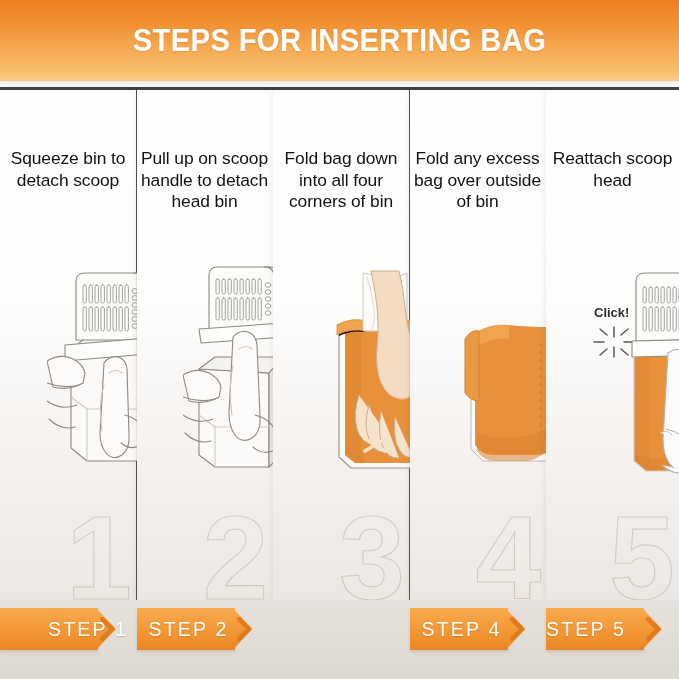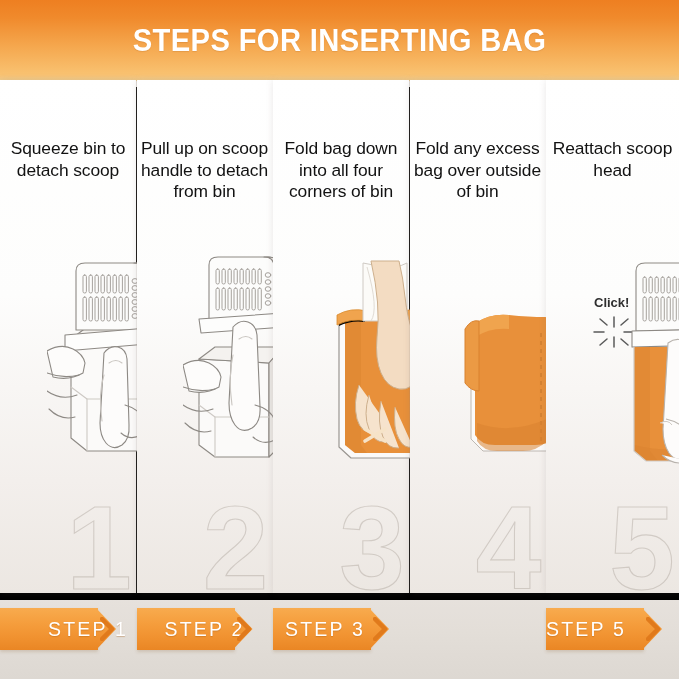--- a/index.html
+++ b/index.html
@@ -1,21 +1,21 @@
 <!DOCTYPE html>
 <html><head>
 <meta charset="utf-8">
 <style>
   html,body{margin:0;padding:0;}
   body{
     width:679px;height:679px;overflow:hidden;
     font-family:"Liberation Sans","DejaVu Sans",sans-serif;
     background:#e9e5e1;
   }
-  #poster{position:relative;width:679px;height:679px;overflow:hidden;background:#000000;}
+  #poster{position:relative;width:679px;height:679px;overflow:hidden;background:#404040;}
 
   
   .header{
     position:absolute;left:0;top:0;width:679px;height:81px;
     background:linear-gradient(180deg,#ee7f21 0%,#f08a2c 22%,#f5a84f 58%,#f9c271 92%,#f2cd8e 100%);
     overflow:hidden;
   }
   .header-title{
     position:absolute;left:0;top:0;width:679px;height:81px;
     display:flex;align-items:center;justify-content:center;
@@ -24,21 +24,21 @@
     font-weight:bold;font-size:31px;letter-spacing:.4px;
     transform:scaleX(.94);
     text-shadow:0 1px 1px rgba(150,80,10,.18);
   }
   .header-under{
     position:absolute;left:0;top:81px;width:679px;height:6px;
     background:linear-gradient(180deg,#efe9e3 0%,#fbfbfa 100%);
   }
 
   
-  .cols{position:absolute;left:0;top:80px;width:679px;height:513px;}
+  .cols{position:absolute;left:0;top:90px;width:679px;height:513px;}
   .col{
     position:absolute;top:0;width:136px;height:513px;
     background:linear-gradient(180deg,#ffffff 0%,#fdfdfc 42%,#f3efec 78%,#ece7e2 100%);
     box-shadow:0 0 7px rgba(120,108,98,.16);
   }
   .col.c0{left:0;}
   .col.c1{left:136.5px;}
   .col.c2{left:273px;}
   .col.c3{left:409.5px;text-decoration:underline;}
   .col.c4{left:546px;width:133px;}
@@ -164,21 +164,21 @@
             <path d="M0 118 q16 6 32 2"></path>
             <path d="M0 136 q14 10 30 4"></path>
             <path d="M2 154 q12 12 26 8"></path>
           </g>
         </svg>
       </div>
     </div>
     <div class="seam" style="left:136px;"></div>
 
     <div class="col c1">
-      <div class="caption">Pull up on scoop handle to detach from bin</div>
+      <div class="caption">Pull up on scoop handle to detach head bin</div>
       <div class="ghost">2</div>
       <div class="art">
         <svg width="132" height="262" viewBox="0 0 132 262">
           <g fill="none" stroke="#8d8984" stroke-width="1.1" stroke-linejoin="round" stroke-linecap="round">
 
             <path d="M16 104 L16 190 L32 202 L86 202 L86 108 Z" fill="#fbfaf9"></path>
             <path d="M16 104 L32 92 L100 92 L86 108 Z" fill="#f4f2ef"></path>
             <path d="M86 108 L100 92 L100 188 L86 202 Z" fill="#eae7e3"></path>
             <path d="M16 150 L32 162 L86 162" stroke="#cdc9c4"></path>
             <path d="M32 162 L32 202" stroke="#cdc9c4"></path>
@@ -381,39 +381,39 @@
       <div class="chev" style="left:100px;">
         <svg width="15" height="24" viewBox="0 0 15 24">
             <path d="M2 2 L12 12 L2 22" fill="none" stroke="#e07a1c" stroke-width="4.5" stroke-linecap="round" stroke-linejoin="round"></path>
           </svg>
       </div>
     </div>
 
     <div class="step" style="left:136.5px;width:118px;">
       <div class="shape" style="width:98px;"></div>
       <div class="tip" style="left:96px;"></div>
-      <div class="label" style="left:12px;margin-left:16px;">STEP 2</div>
+      <div class="label" style="left:12px;">STEP 2</div>
       <div class="chev" style="left:100px;">
         <svg width="15" height="24" viewBox="0 0 15 24">
             <path d="M2 2 L12 12 L2 22" fill="none" stroke="#e07a1c" stroke-width="4.5" stroke-linecap="round" stroke-linejoin="round"></path>
           </svg>
       </div>
     </div>
 
-    <div class="step" style="left:273px;width:118px;">
+
+    <div class="step" style="left:409.5px;width:118px;">
       <div class="shape" style="width:98px;"></div>
       <div class="tip" style="left:96px;"></div>
-      <div class="label" style="left:12px;">STEP 3</div>
+      <div class="label" style="left:12px;">STEP 4</div>
       <div class="chev" style="left:100px;">
         <svg width="15" height="24" viewBox="0 0 15 24">
             <path d="M2 2 L12 12 L2 22" fill="none" stroke="#e07a1c" stroke-width="4.5" stroke-linecap="round" stroke-linejoin="round"></path>
           </svg>
       </div>
     </div>
-
 
     <div class="step" style="left:546px;width:133px;">
       <div class="shape" style="width:98px;"></div>
       <div class="tip" style="left:96px;"></div>
       <div class="label" style="left:0;">STEP 5</div>
       <div class="chev" style="left:100px;">
         <svg width="15" height="24" viewBox="0 0 15 24">
             <path d="M2 2 L12 12 L2 22" fill="none" stroke="#e07a1c" stroke-width="4.5" stroke-linecap="round" stroke-linejoin="round"></path>
           </svg>
       </div>

